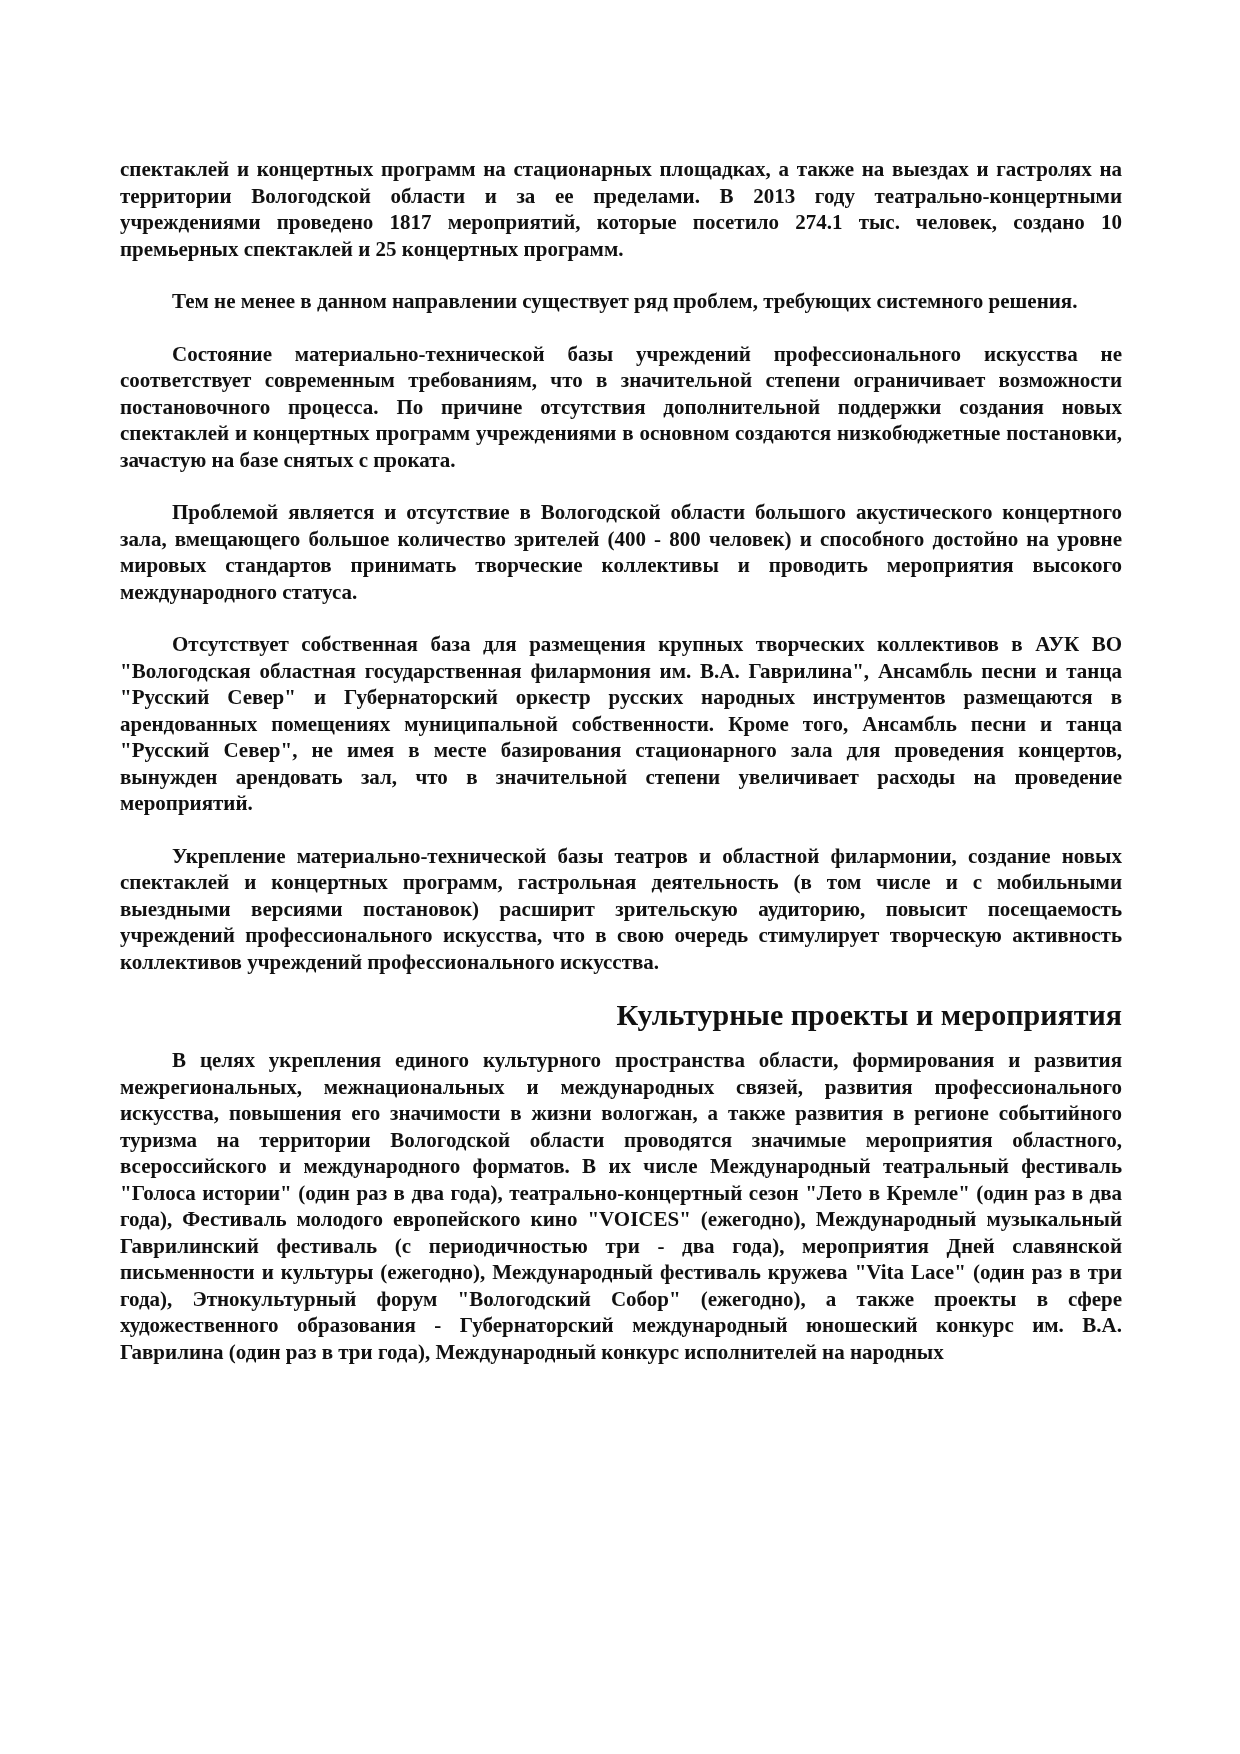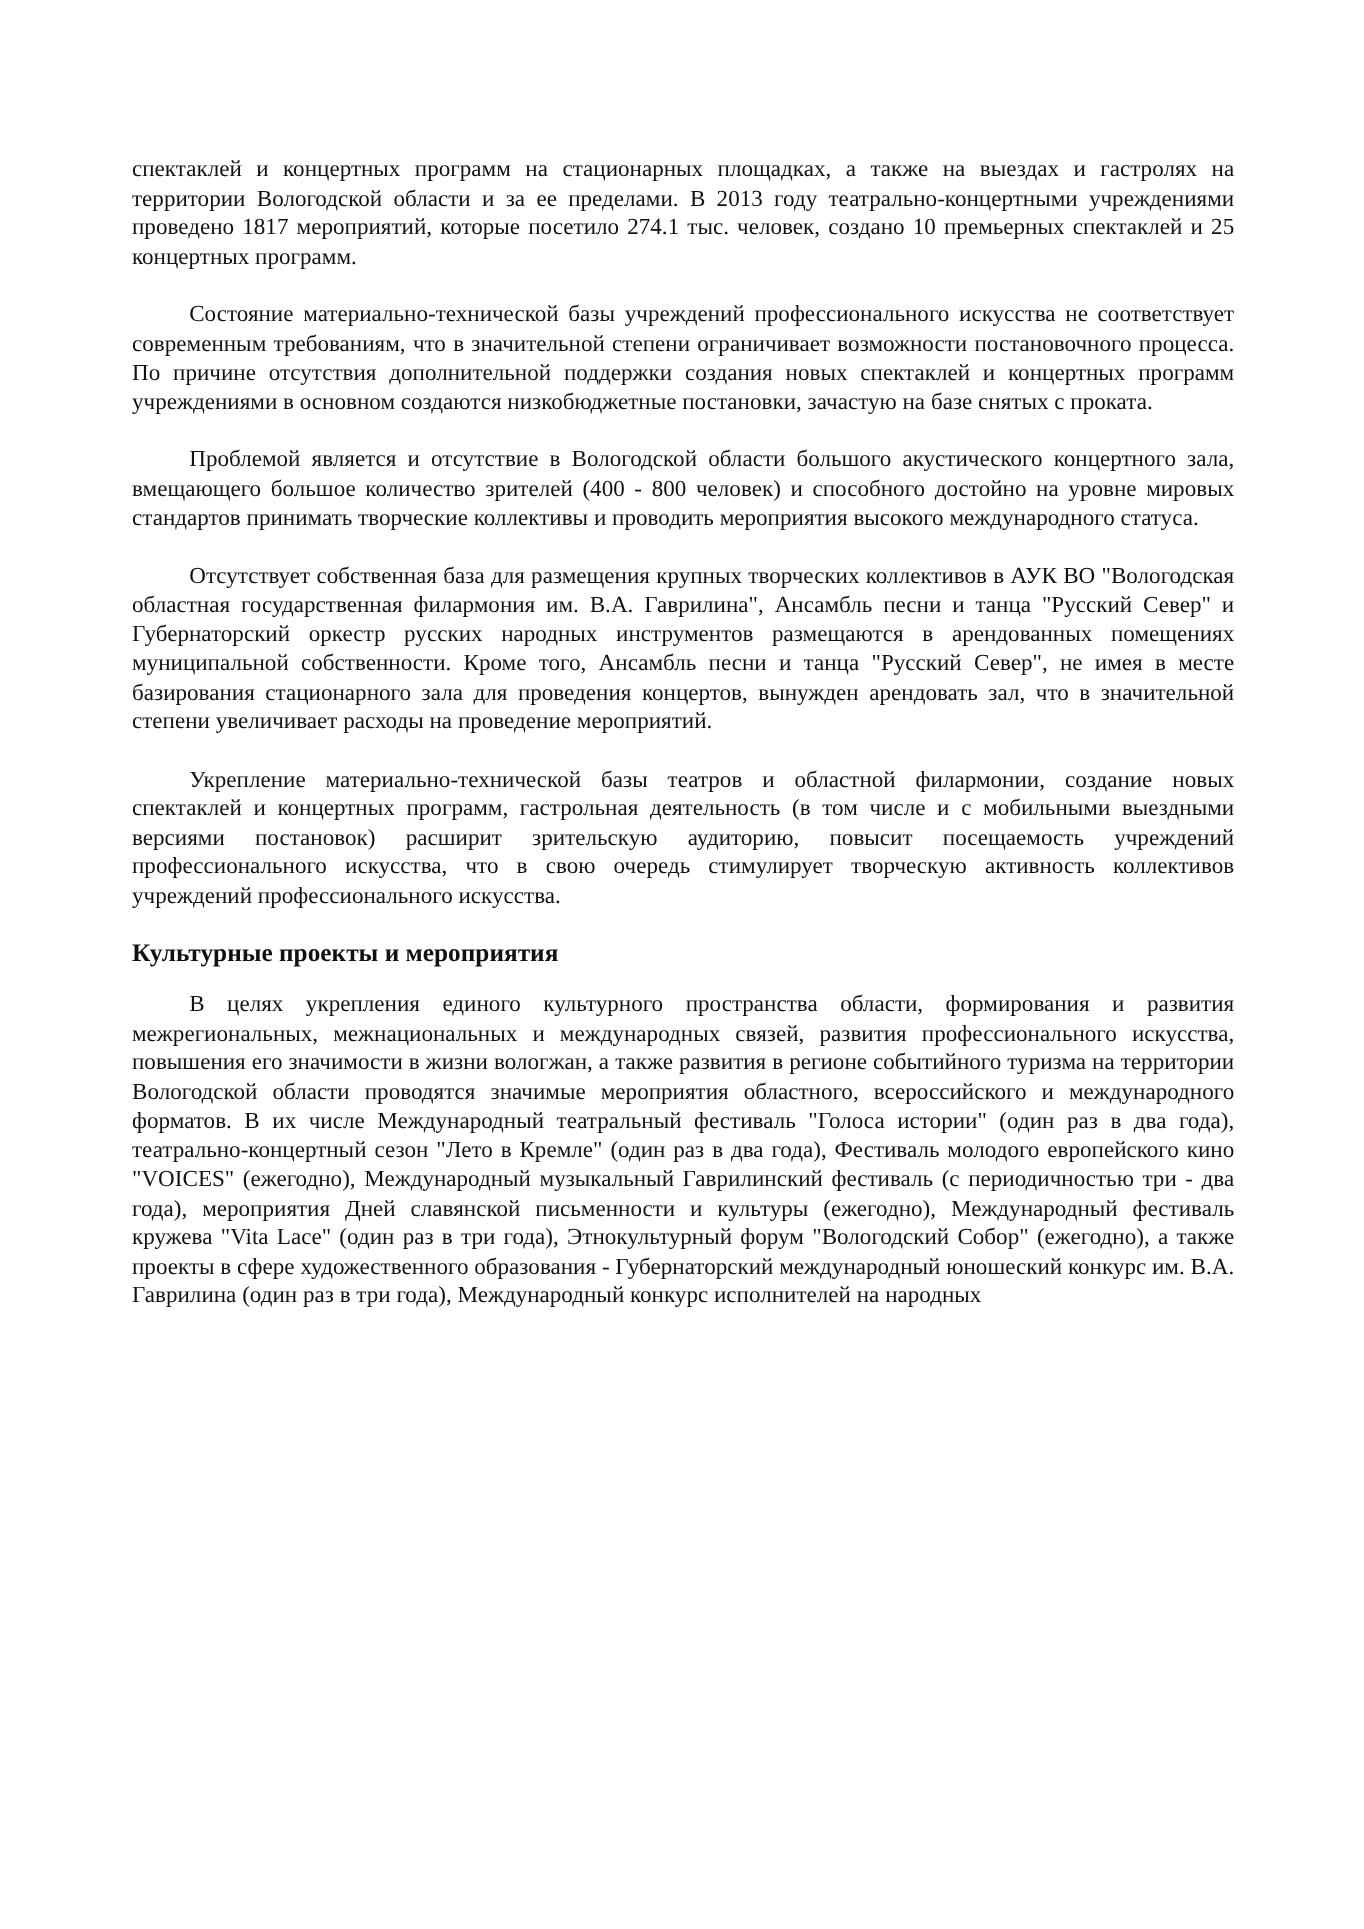--- a/index.html
+++ b/index.html
@@ -8,38 +8,40 @@
     position: absolute;
     left: 120px;
     top: 140px;
     width: 1002px;
     font-family: "Liberation Serif", serif;
     font-size: 21px;
     line-height: 26.5px;
     color: #111111;
   }
   .para {
-    margin: 0 0 26px 0;
+    margin: 16px 0 26px 0;
     text-align: justify;
     text-indent: 52px;
+    font-weight: bold;
   }
   .para.noindent { text-indent: 0; }
   .heading {
     font-weight: bold;
-    font-size: 23px;
-    text-align: left;
+    font-size: 30px;
+    text-align: right;
     margin: 10px 0 18px 0;
     line-height: 28px;
   }
 </style>
 </head>
 <body>
 
 <div class="page">
   <p class="para noindent">спектаклей и концертных программ на стационарных площадках, а также на выездах и гастролях на территории Вологодской области и за ее пределами. В 2013 году театрально-концертными учреждениями проведено 1817 мероприятий, которые посетило 274.1 тыс. человек, создано 10 премьерных спектаклей и 25 концертных программ.</p>
+  <p class="para">Тем не менее в данном направлении существует ряд проблем, требующих системного решения.</p>
   <p class="para">Состояние материально-технической базы учреждений профессионального искусства не соответствует современным требованиям, что в значительной степени ограничивает возможности постановочного процесса. По причине отсутствия дополнительной поддержки создания новых спектаклей и концертных программ учреждениями в основном создаются низкобюджетные постановки, зачастую на базе снятых с проката.</p>
   <p class="para">Проблемой является и отсутствие в Вологодской области большого акустического концертного зала, вмещающего большое количество зрителей (400 - 800 человек) и способного достойно на уровне мировых стандартов принимать творческие коллективы и проводить мероприятия высокого международного статуса.</p>
   <p class="para">Отсутствует собственная база для размещения крупных творческих коллективов в АУК ВО "Вологодская областная государственная филармония им. В.А. Гаврилина", Ансамбль песни и танца "Русский Север" и Губернаторский оркестр русских народных инструментов размещаются в арендованных помещениях муниципальной собственности. Кроме того, Ансамбль песни и танца "Русский Север", не имея в месте базирования стационарного зала для проведения концертов, вынужден арендовать зал, что в значительной степени увеличивает расходы на проведение мероприятий.</p>
   <p class="para">Укрепление материально-технической базы театров и областной филармонии, создание новых спектаклей и концертных программ, гастрольная деятельность (в том числе и с мобильными выездными версиями постановок) расширит зрительскую аудиторию, повысит посещаемость учреждений профессионального искусства, что в свою очередь стимулирует творческую активность коллективов учреждений профессионального искусства.</p>
 
   <h2 class="heading">Культурные проекты и мероприятия</h2>
 
   <p class="para">В целях укрепления единого культурного пространства области, формирования и развития межрегиональных, межнациональных и международных связей, развития профессионального искусства, повышения его значимости в жизни вологжан, а также развития в регионе событийного туризма на территории Вологодской области проводятся значимые мероприятия областного, всероссийского и международного форматов. В их числе Международный театральный фестиваль "Голоса истории" (один раз в два года), театрально-концертный сезон "Лето в Кремле" (один раз в два года), Фестиваль молодого европейского кино "VOICES" (ежегодно), Международный музыкальный Гаврилинский фестиваль (с периодичностью три - два года), мероприятия Дней славянской письменности и культуры (ежегодно), Международный фестиваль кружева "Vita Lace" (один раз в три года), Этнокультурный форум "Вологодский Собор" (ежегодно), а также проекты в сфере художественного образования - Губернаторский международный юношеский конкурс им. В.А. Гаврилина (один раз в три года), Международный конкурс исполнителей на народных</p>
 </div>
 

